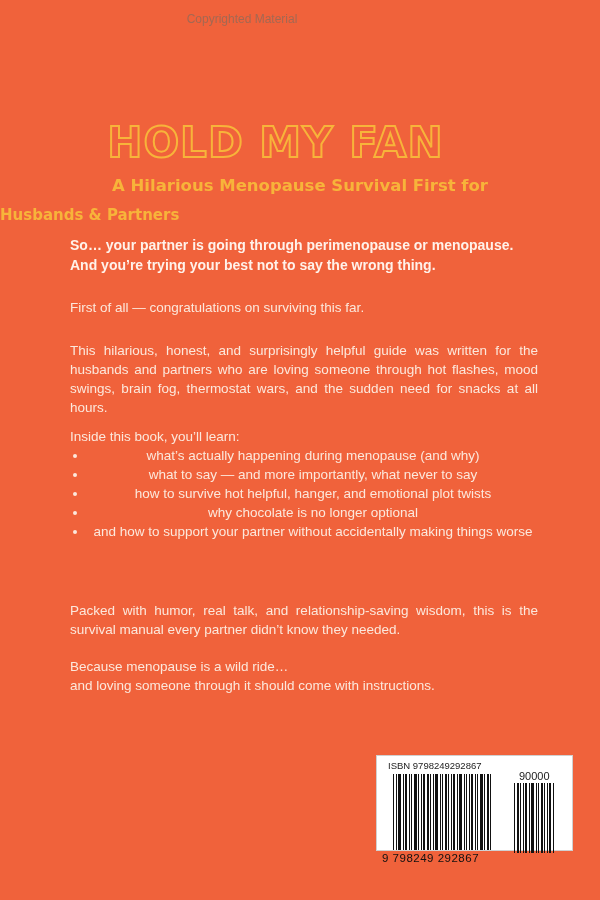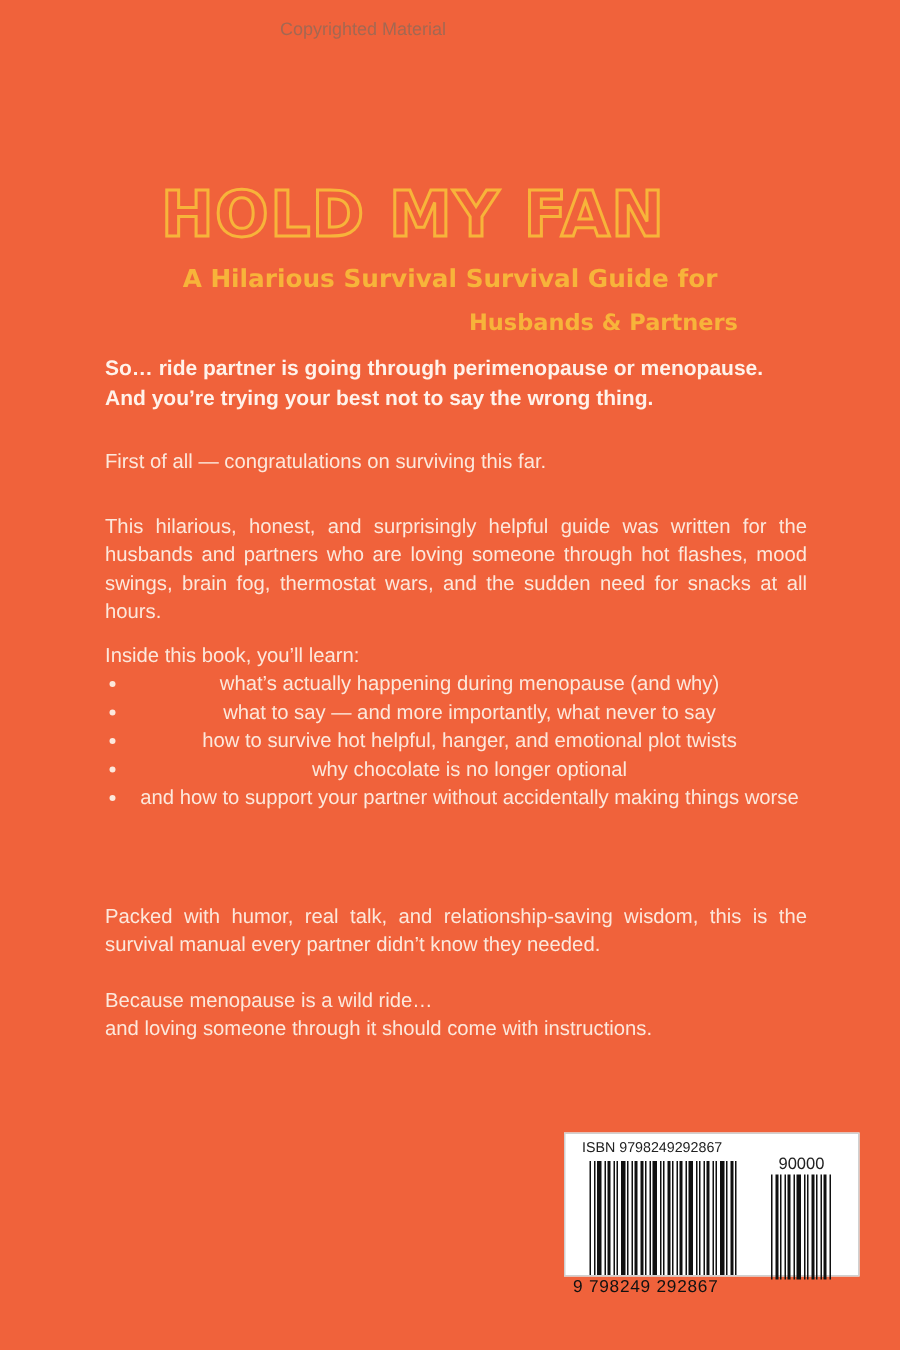--- a/index.html
+++ b/index.html
@@ -1,20 +1,20 @@
 <!DOCTYPE html>
 <html><head>
 <meta charset="utf-8">
 <style>
   html, body { margin:0; padding:0; }
   body { width:600px; height:900px; background:#F0623B; position:relative; overflow:hidden; font-family:"Liberation Sans", sans-serif; }
   .watermark { position:absolute; top:12px; left:0; width:484px; text-align:center; font-size:12px; color:#8a6a5a; opacity:0.75; }
   .title { position:absolute; top:118px; left:0; width:551px; text-align:center; font-family:"DejaVu Sans", sans-serif; font-weight:bold; font-size:42px; letter-spacing:1px; color:transparent; -webkit-text-stroke:2px #F7B43A; text-transform:uppercase; }
   .subtitle1 { position:absolute; top:176px; left:0; width:600px; text-align:center; font-family:"DejaVu Sans", sans-serif; font-weight:bold; font-size:16.5px; color:#F7B43A; }
-  .subtitle2 { position:absolute; top:206px; left:0; width:492px; text-align:right; font-family:"DejaVu Sans", sans-serif; font-weight:bold; font-size:15px; color:#F7B43A; }
+  .subtitle2 { position:absolute; top:206px; left:0; width:492px; text-align:left; font-family:"DejaVu Sans", sans-serif; font-weight:bold; font-size:15px; color:#F7B43A; }
   .body { position:absolute; left:70px; width:468px; color:#FCE8DC; font-size:13.5px; line-height:19px; }
   .lead { top:235px; font-weight:bold; color:#FFF2EA; font-size:14px; line-height:20px; }
   .p1 { top:298px; }
   .p2 { top:341px; text-align:justify; }
   .p3 { top:427px; }
   .p3 ul { margin:0; padding-left:18px; list-style:disc;text-align:center; }
   .p3 li { margin:0; }
   .p4 { top:601px; text-align:justify; }
   .p5 { top:657px; }
   .barcode { position:absolute; left:376px; top:755px; width:197px; height:96px; background:#fff; border:1px solid #d0d0d0; box-sizing:border-box; }
@@ -24,25 +24,25 @@
   .bar { background:#111; margin-right:1.5px; }
   .addon-label { position:absolute; left:142px; top:14px; font-size:11px; color:#222; }
   .digits { position:absolute; left:5px; top:96px; font-size:11.5px; color:#111; letter-spacing:0.5px; }
 </style>
 </head>
 <body>
 
 <div class="watermark">Copyrighted Material</div>
 
 <div class="title">HOLD MY FAN</div>
-<div class="subtitle1">A Hilarious Survival Survival Guide for</div>
+<div class="subtitle1">A Hilarious Menopause Survival First for</div>
 <div class="subtitle2">Husbands &amp; Partners</div>
 
 <div class="body lead">
-  <div>So… ride partner is going through perimenopause or menopause.</div>
+  <div>So… your partner is going through perimenopause or menopause.</div>
   <div>And you’re trying your best not to say the wrong thing.</div>
 </div>
 
 <div class="body p1">First of all — congratulations on surviving this far.</div>
 <div class="body p2">This hilarious, honest, and surprisingly helpful guide was written for the husbands and partners who are loving someone through hot flashes, mood swings, brain fog, thermostat wars, and the sudden need for snacks at all hours.</div>
 
 <div class="body p3">
   <div>Inside this book, you’ll learn:</div>
   <ul>
     <li>what’s actually happening during menopause (and why)</li>

